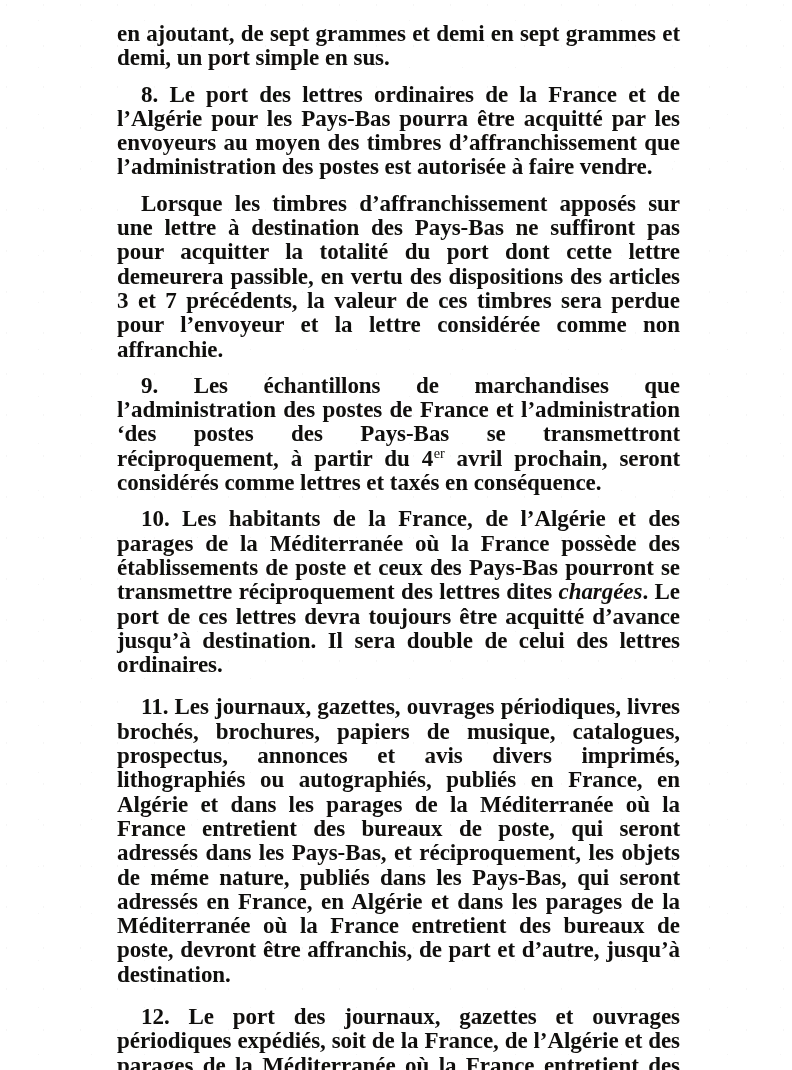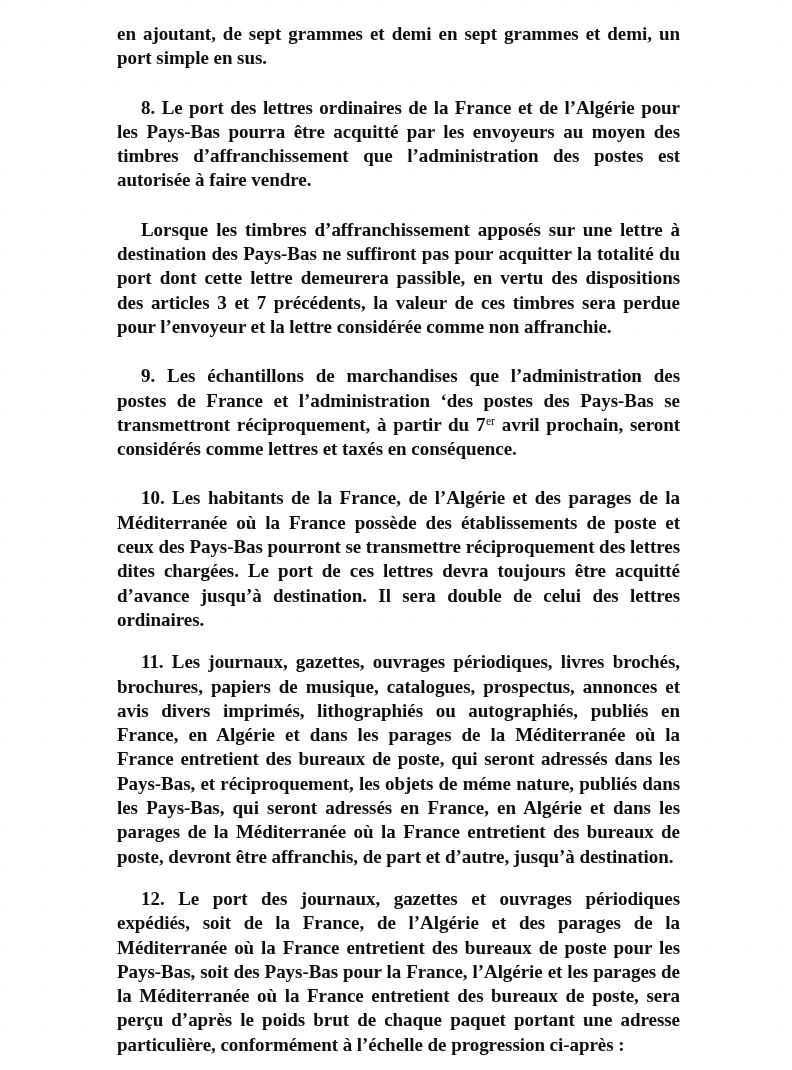--- a/index.html
+++ b/index.html
@@ -15,21 +15,21 @@
     overflow: hidden;
   }
   .textblock {
     position: absolute;
     left: 117px;
     top: 22px;
     width: 563px;
   }
   .para {
     font-family: "Liberation Serif", "DejaVu Serif", serif;
-    font-size: 19px;
+    font-size: 23px;
     line-height: 24.3px;
     color: #100f0d;
     text-align: justify;
     text-justify: inter-word;
     margin: 0;
     font-weight: 700;
     letter-spacing: -0.05px;
     -webkit-font-smoothing: none;
   }
   
@@ -37,29 +37,30 @@
     text-indent: 0;
     margin-top: 0;
   }
   
   .para.new {
     text-indent: 24px;
     margin-top: 0;
   }
   
   .para.gap {
-    margin-top: 25px;
+    margin-top: 12px;
   }
   .para.gap-lg {
     margin-top: 18px;
   }
   .num {
     font-weight: 700;
   }
   .ital {
+    font-style: italic;
     font-weight: 700;
   }
   sup.ord {
     font-size: 0.62em;
     vertical-align: 0.52em;
     font-weight: 400;
     line-height: 0;
     margin-left: 0.5px;
   }
   
@@ -80,21 +81,21 @@
 
 <div class="page">
   <div class="textblock">
 
     <p class="para cont">en ajoutant, de sept grammes et demi en sept grammes et demi, un port simple en sus.</p>
 
     <p class="para new gap"><span class="num">8.</span> <span>Le port des lettres ordinaires de la France et de l’Algérie pour les Pays-Bas pourra être acquitté par les envoyeurs au moyen des timbres d’affranchissement que l’administration des postes est autorisée à faire vendre.</span></p>
 
     <p class="para new gap">Lorsque les timbres d’affranchissement apposés sur une lettre à destination des Pays-Bas ne suffiront pas pour acquitter la totalité du port dont cette lettre demeurera passible, en vertu des dispositions des articles 3 et 7 précédents, la valeur de ces timbres sera perdue pour l’envoyeur et la lettre considérée comme non affranchie.</p>
 
-    <p class="para new gap"><span class="num">9.</span> <span>Les échantillons de marchandises que l’administration des postes de France et l’administration ‘des postes des Pays-Bas se transmettront réciproquement, à partir du 7</span><sup class="ord">er</sup><span> avril prochain, seront considérés comme lettres et taxés en conséquence.</span></p>
+    <p class="para new gap"><span class="num">9.</span> <span>Les échantillons de marchandises que l’administration des postes de France et l’administration ‘des postes des Pays-Bas se transmettront réciproquement, à partir du 4</span><sup class="ord">er</sup><span> avril prochain, seront considérés comme lettres et taxés en conséquence.</span></p>
 
     <p class="para new gap"><span class="num">10.</span> <span>Les habitants de la France, de l’Algérie et des parages de la Méditerranée où la France possède des établissements de poste et ceux des Pays-Bas pourront se transmettre réciproquement des lettres dites </span><span class="ital">chargées</span><span>. Le port de ces lettres devra toujours être acquitté d’avance jusqu’à destination. Il sera double de celui des lettres ordinaires.</span></p>
 
     <p class="para new gap-lg"><span class="num">11.</span> <span>Les journaux, gazettes, ouvrages périodiques, livres brochés, brochures, papiers de musique, catalogues, prospectus, annonces et avis divers imprimés, lithographiés ou autographiés, publiés en France, en Algérie et dans les parages de la Méditerranée où la France entretient des bureaux de poste, qui seront adressés dans les Pays-Bas, et réciproquement, les objets de méme nature, publiés dans les Pays-Bas, qui seront adressés en France, en Algérie et dans les parages de la Méditerranée où la France entretient des bureaux de poste, devront être affranchis, de part et d’autre, jusqu’à destination.</span></p>
 
     <p class="para new gap-lg"><span class="num">12.</span> <span>Le port des journaux, gazettes et ouvrages périodiques expédiés, soit de la France, de l’Algérie et des parages de la Méditerranée où la France entretient des bureaux de poste pour les Pays-Bas, soit des Pays-Bas pour la France, l’Algérie et les parages de la Méditerranée où la France entretient des bureaux de poste, sera perçu d’après le poids brut de chaque paquet portant une adresse particulière, conformément à l’échelle de progression ci-après :</span></p>
 
   </div>
   <div class="grain"></div>
 </div>

